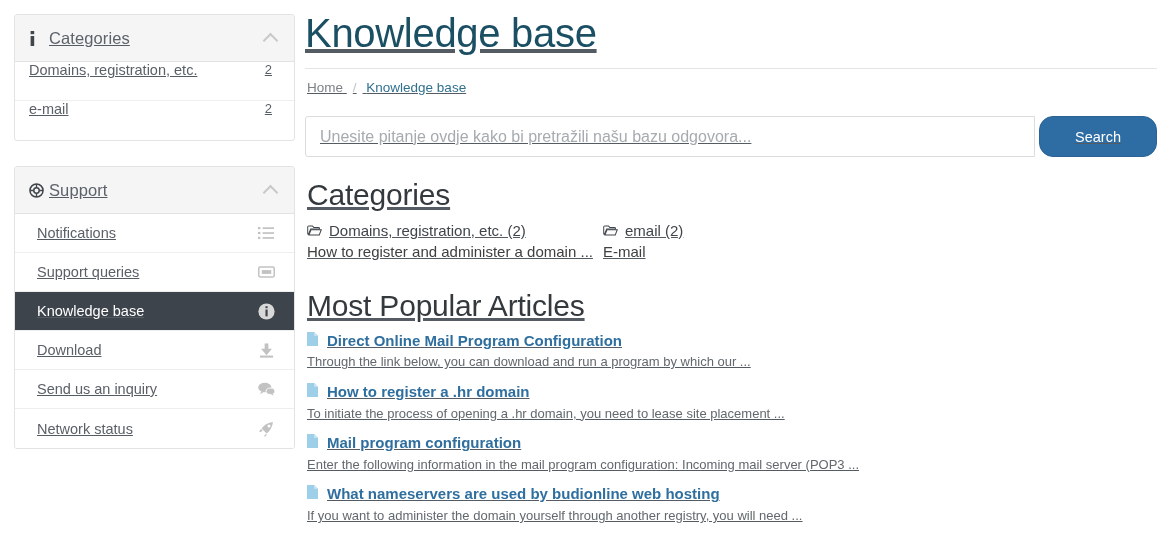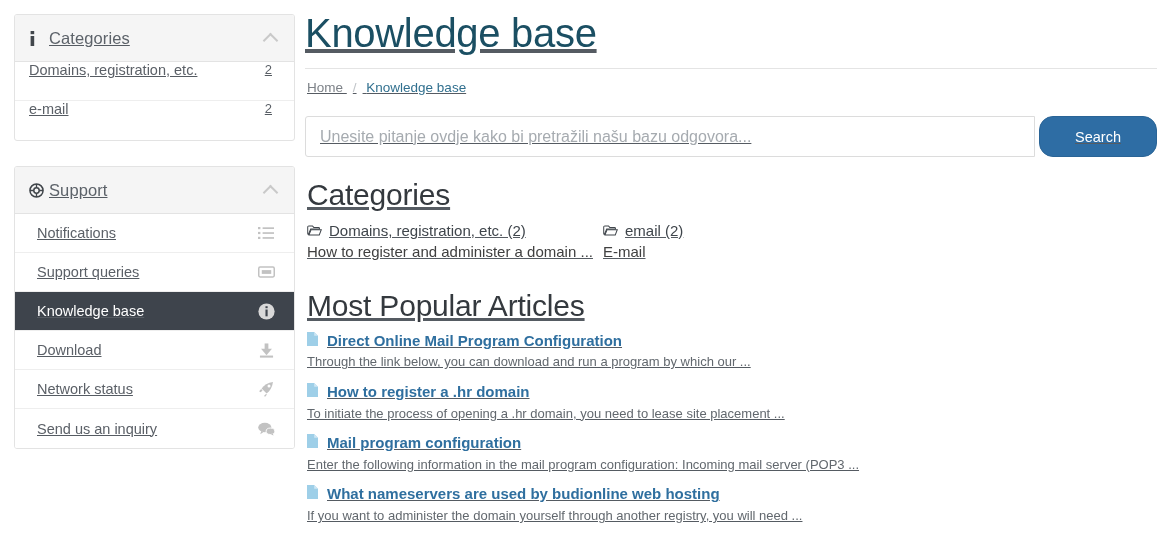--- a/index.html
+++ b/index.html
@@ -284,39 +284,39 @@
           <span class="nav-icon">
             <svg width="15" height="15" viewBox="0 0 16 16">
               <rect x="6" y="0.5" width="4" height="6" fill="currentColor"></rect>
               <path d="M2.2 6 H13.8 L8 13 Z" fill="currentColor"></path>
               <rect x="1" y="13.4" width="14" height="2.2" fill="currentColor"></rect>
             </svg>
           </span>
         </div>
 
         <div class="nav-row">
+          <span class="nav-label">Send us an inquiry</span>
+          <span class="nav-icon">
+            <svg width="17" height="14" viewBox="0 0 18 14">
+              <ellipse cx="7.2" cy="5.4" rx="7" ry="5" fill="currentColor"></ellipse>
+              <path d="M3.4 9 L2.4 12.6 L6 10.2 Z" fill="currentColor"></path>
+              <ellipse cx="13.2" cy="9.4" rx="4.6" ry="3.4" fill="currentColor" stroke="#ffffff" stroke-width="1"></ellipse>
+              <path d="M15.6 12 L16.6 14 L13.6 12.8 Z" fill="currentColor"></path>
+            </svg>
+          </span>
+        </div>
+
+        <div class="nav-row">
           <span class="nav-label">Network status</span>
           <span class="nav-icon">
             <svg width="16" height="16" viewBox="0 0 16 16">
               <path d="M15 1 C10 1.6 5.8 4.2 3.6 7.6 L8.6 12.5 C11.9 10.2 14.4 6 15 1 Z" fill="currentColor"></path>
               <path d="M3.2 8.1 L1.1 10.3 L2.6 11.2 L4.6 9.4 Z" fill="currentColor"></path>
               <path d="M7.9 12.9 L6 14.9 L7.1 15.7 L9 13.6 Z" fill="currentColor"></path>
               <circle cx="11" cy="5" r="1.5" fill="#ffffff"></circle>
-            </svg>
-          </span>
-        </div>
-
-        <div class="nav-row">
-          <span class="nav-label">Send us an inquiry</span>
-          <span class="nav-icon">
-            <svg width="17" height="14" viewBox="0 0 18 14">
-              <ellipse cx="7.2" cy="5.4" rx="7" ry="5" fill="currentColor"></ellipse>
-              <path d="M3.4 9 L2.4 12.6 L6 10.2 Z" fill="currentColor"></path>
-              <ellipse cx="13.2" cy="9.4" rx="4.6" ry="3.4" fill="currentColor" stroke="#ffffff" stroke-width="1"></ellipse>
-              <path d="M15.6 12 L16.6 14 L13.6 12.8 Z" fill="currentColor"></path>
             </svg>
           </span>
         </div>
 
       </div>
     </section>
   </aside>
 
   <main class="main">
 

